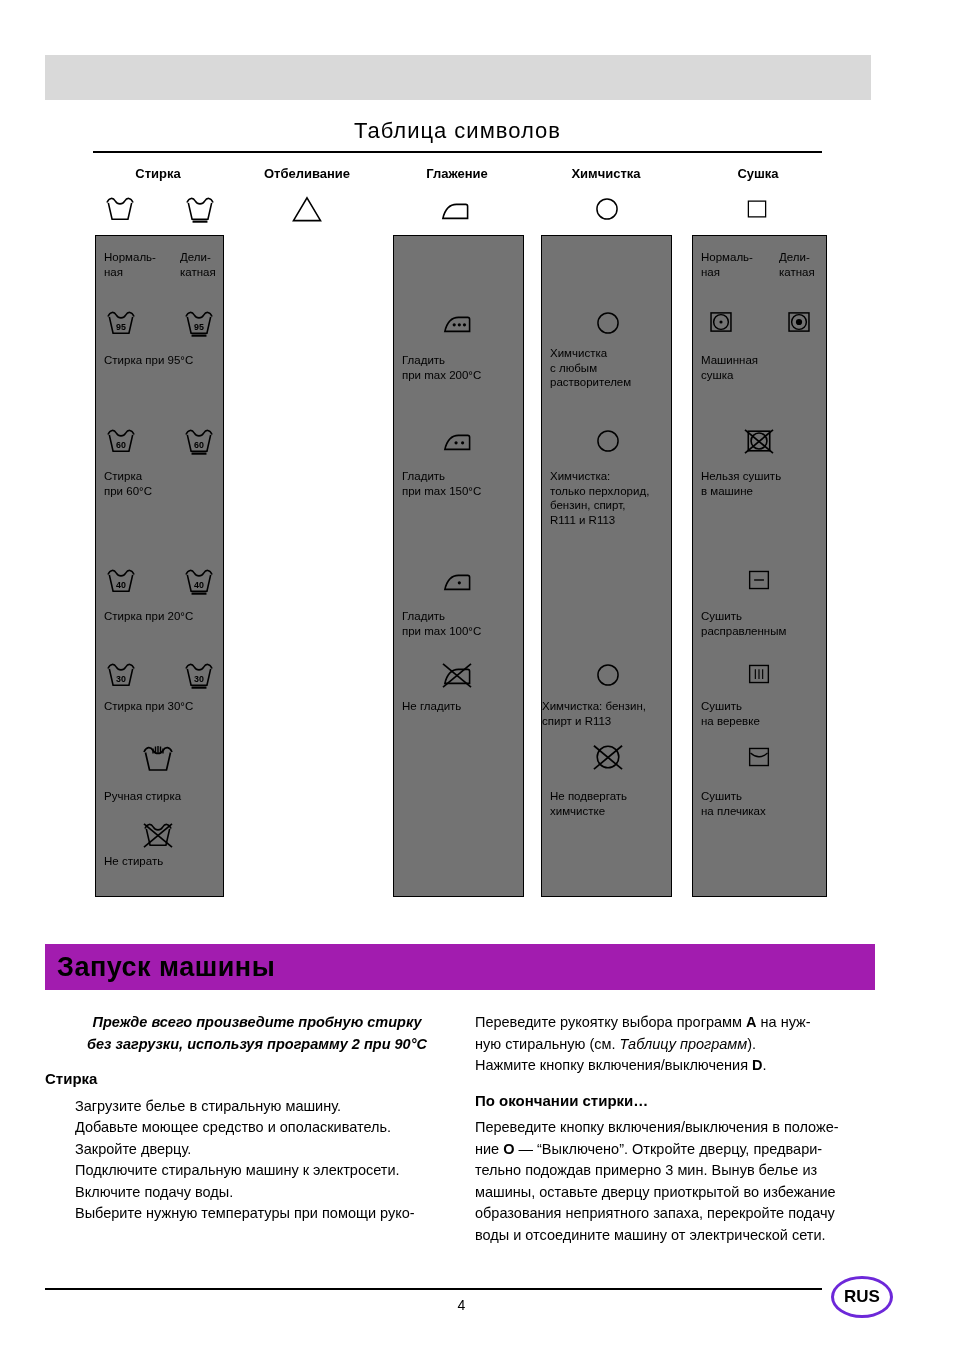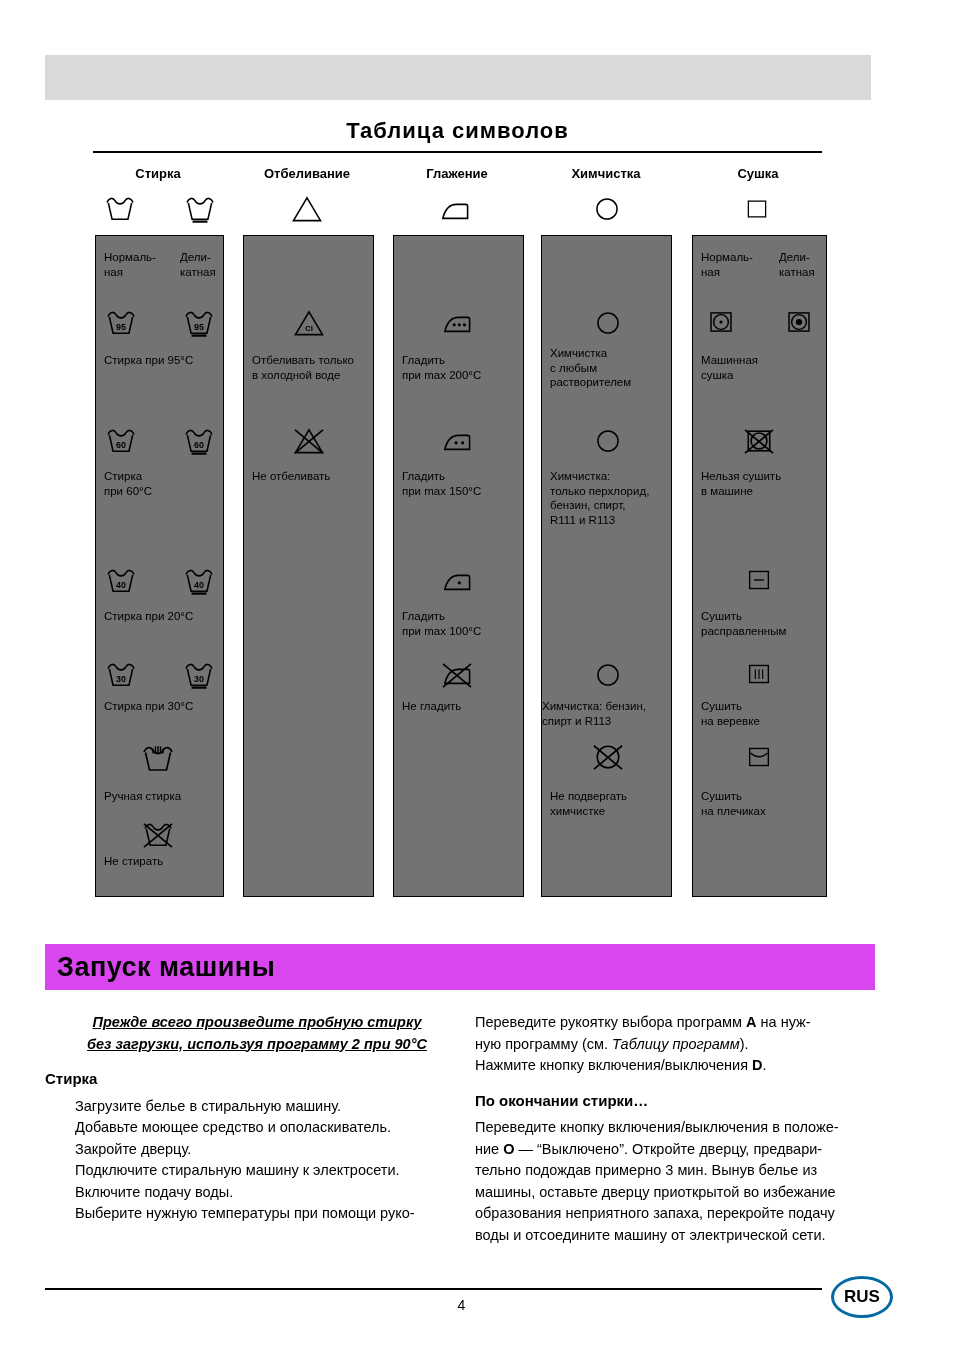--- a/index.html
+++ b/index.html
@@ -1,35 +1,35 @@
 <!DOCTYPE html>
 <html><head>
 <meta charset="utf-8">
 <style>
   html,body{margin:0;padding:0;}
   body{background:#fff;font-family:"Liberation Sans",sans-serif;color:#000;}
   .page{position:relative;width:954px;height:1349px;background:#fff;overflow:hidden;}
   .top-bar{position:absolute;left:45px;top:55px;width:826px;height:45px;background:#d9d9d9;}
-  .table-title{position:absolute;left:93px;top:118px;width:729px;text-align:center;font-size:22px;font-weight:bold;letter-spacing:1px;}
+  .table-title{position:absolute;left:93px;top:118px;width:729px;text-align:center;font-size:22px;font-weight:normal;letter-spacing:1px;}
   .title-rule{position:absolute;left:93px;top:151px;width:729px;height:2px;background:#000;}
   .col-header{position:absolute;top:166px;width:140px;text-align:center;font-size:13px;font-weight:bold;}
   .sym-box{position:absolute;top:235px;height:660px;border:1.5px solid #000;background:#737373;}
   .box-label{position:absolute;font-size:11.5px;line-height:14.5px;white-space:pre-line;}
   .ic{position:absolute;}
   .num{font-size:9.5px;font-weight:bold;text-anchor:middle;font-family:"Liberation Sans",sans-serif;}
   .cl{font-size:8.5px;font-weight:bold;text-anchor:middle;font-family:"Liberation Sans",sans-serif;}
-  .section-bar{position:absolute;left:45px;top:944px;width:830px;height:46px;background:#d946ef;display:flex;align-items:center;}
+  .section-bar{position:absolute;left:45px;top:944px;width:830px;height:46px;background:#a21caf;display:flex;align-items:center;}
   .section-title{font-size:27px;font-weight:bold;padding-left:12px;letter-spacing:0.5px;}
   .text-col{position:absolute;top:1012px;width:424px;font-size:14.5px;line-height:21.5px;}
-  .intro{text-align:center;font-weight:bold;font-style:italic;text-decoration:underline;}
+  .intro{text-align:center;font-weight:bold;font-style:italic;}
   .col-h3{font-size:15px;font-weight:bold;margin:13px 0 6px 0;}
   .body-ind{padding-left:30px;}
   .bottom-rule{position:absolute;left:45px;top:1288px;width:777px;height:2px;background:#000;}
   .page-num{position:absolute;left:45px;top:1297px;width:833px;text-align:center;font-size:14px;}
-  .rus-badge{position:absolute;left:831px;top:1276px;width:56px;height:36px;border:3px solid #0369a1;border-radius:50%;display:flex;align-items:center;justify-content:center;font-size:17px;font-weight:bold;}
+  .rus-badge{position:absolute;left:831px;top:1276px;width:56px;height:36px;border:3px solid #6d28d9;border-radius:50%;display:flex;align-items:center;justify-content:center;font-size:17px;font-weight:bold;}
 </style>
 </head>
 <body>
 
 <svg width="0" height="0" style="position:absolute" aria-hidden="true">
   <defs>
     <g id="sym-tub">
       <path d="M2 8 C4.5 2.5 8.5 2.5 11 6.5 C13.5 10.5 18.5 10.5 21 6.5 C23.5 2.5 27.5 2.5 30 8" fill="none" stroke="#000" stroke-width="1.7"></path>
       <path d="M3.5 8.5 L7.5 26 L24.5 26 L28.5 8.5" fill="none" stroke="#000" stroke-width="1.7"></path>
     </g>
@@ -151,34 +151,20 @@
       </svg>
     <div class="box-label" style="left:8px;top:553px">Ручная стирка</div>
 
     <svg class="ic" viewBox="0 0 32 30" style="left:47px;top:585px;width:30px;height:28px">
         <use href="#sym-tub"></use>
         <use href="#sym-x"></use>
       </svg>
     <div class="box-label" style="left:8px;top:618px">Не стирать</div>
   </div>
 
-  <div class="sym-box" style="left:243px;width:129px">
-    <svg class="ic" viewBox="0 0 32 30" style="left:50px;top:73px;width:30px;height:28px">
-        <use href="#sym-triangle"></use>
-        <text class="cl" x="16" y="23.5">Cl</text>
-      </svg>
-    <div class="box-label" style="left:8px;top:117px">Отбеливать только
-в холодной воде</div>
-
-    <svg class="ic" viewBox="0 0 32 30" style="left:50px;top:191px;width:30px;height:28px">
-        <use href="#sym-triangle"></use>
-        <use href="#sym-x"></use>
-      </svg>
-    <div class="box-label" style="left:8px;top:233px">Не отбеливать</div>
-  </div>
 
   <div class="sym-box" style="left:393px;width:129px">
     <svg class="ic" viewBox="0 0 32 30" style="left:46px;top:73px;width:34px;height:28px">
         <use href="#sym-iron"></use>
         <circle cx="13" cy="17" r="1.7" fill="#000"></circle>
         <circle cx="18.5" cy="17" r="1.7" fill="#000"></circle>
         <circle cx="24" cy="17" r="1.7" fill="#000"></circle>
       </svg>
     <div class="box-label" style="left:8px;top:117px">Гладить
 при max 200°С</div>
@@ -298,21 +284,21 @@
       <div>Добавьте моющее средство и ополаскиватель.</div>
       <div>Закройте дверцу.</div>
       <div>Подключите стиральную машину к электросети.</div>
       <div>Включите подачу воды.</div>
       <div>Выберите нужную температуры при помощи руко-</div>
     </div>
   </div>
 
   <div class="text-col" style="left:475px">
     <div><span>Переведите рукоятку выбора программ </span><b>A</b><span> на нуж-</span></div>
-    <div><span>ную программу (см. </span><i>Таблицу программ</i><span>).</span></div>
+    <div><span>ную стиральную (см. </span><i>Таблицу программ</i><span>).</span></div>
     <div><span>Нажмите кнопку включения/выключения </span><b>D</b><span>.</span></div>
     <div class="col-h3">По окончании стирки…</div>
     <div>Переведите кнопку включения/выключения в положе-</div>
     <div><span>ние </span><b>O</b><span> — “Выключено”. Откройте дверцу, предвари-</span></div>
     <div>тельно подождав примерно 3 мин. Вынув белье из</div>
     <div>машины, оставьте дверцу приоткрытой во избежание</div>
     <div>образования неприятного запаха, перекройте подачу</div>
     <div>воды и отсоедините машину от электрической сети.</div>
   </div>
 

